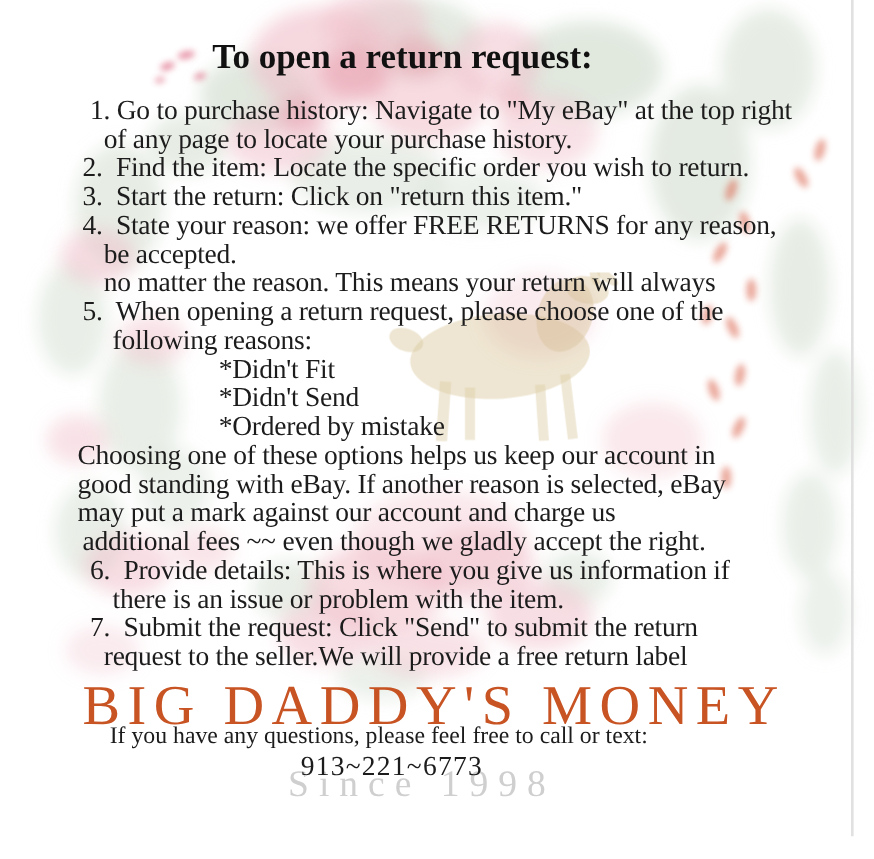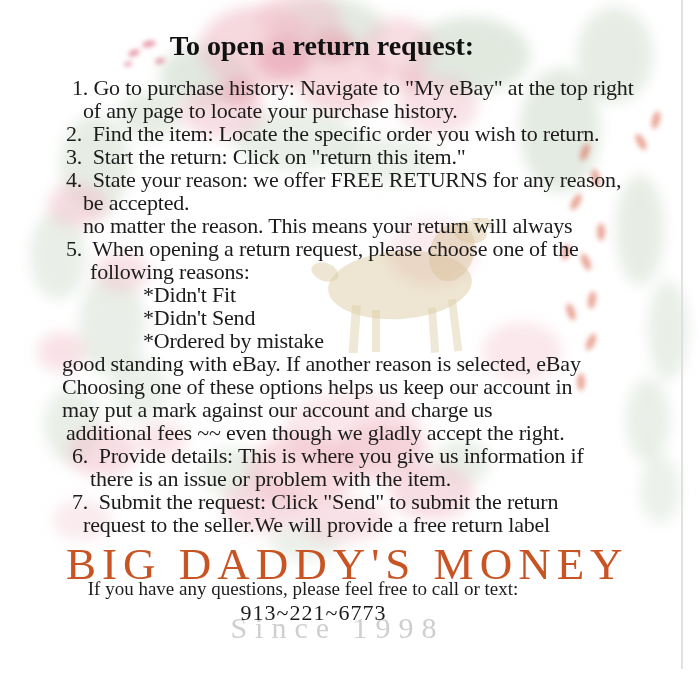--- a/index.html
+++ b/index.html
@@ -23,21 +23,21 @@
     text-align:center;font-size:28px;font-weight:bold;color:#111;
     transform:translateX(-8px);white-space:pre;
   }
   .instructions{position:absolute;left:62px;top:76px;width:620px;z-index:2;}
   .line{font-size:22px;line-height:23px;white-space:pre;letter-spacing:-0.2px;}
   .ind-a{margin-left:0;}
   .ind-b{margin-left:4px;}
   .ind-c{margin-left:10px;}
   .ind-d{margin-left:21px;}
   .ind-e{margin-left:28px;}
-  .ind-f{margin-left:81px;}
+  .ind-f{margin-left:113px;}
   .contact-note{
     position:absolute;left:0;top:578px;width:606px;z-index:2;text-align:center;
     font-size:19px;white-space:nowrap;
   }
   .phone-number{
     position:absolute;left:0;top:600px;width:699px;z-index:2;text-align:center;
     font-size:22px;letter-spacing:1px;transform:translateX(-36px);white-space:nowrap;
   }
 </style>
 </head>
@@ -159,22 +159,22 @@
     <div class="line ind-b">2.  Find the item: Locate the specific order you wish to return.</div>
     <div class="line ind-b">3.  Start the return: Click on "return this item."</div>
     <div class="line ind-b">4.  State your reason: we offer FREE RETURNS for any reason,</div>
     <div class="line ind-d">be accepted.</div>
     <div class="line ind-d">no matter the reason. This means your return will always</div>
     <div class="line ind-b">5.  When opening a return request, please choose one of the</div>
     <div class="line ind-e">following reasons:</div>
     <div class="line ind-f">*Didn't Fit</div>
     <div class="line ind-f">*Didn't Send</div>
     <div class="line ind-f">*Ordered by mistake</div>
+    <div class="line ind-a">Choosing one of these options helps us keep our account in</div>
     <div class="line ind-a">good standing with eBay. If another reason is selected, eBay</div>
-    <div class="line ind-a">Choosing one of these options helps us keep our account in</div>
     <div class="line ind-a">may put a mark against our account and charge us</div>
     <div class="line ind-b">additional fees ~~ even though we gladly accept the right.</div>
     <div class="line ind-c">6.  Provide details: This is where you give us information if</div>
     <div class="line ind-e">there is an issue or problem with the item.</div>
     <div class="line ind-c">7.  Submit the request: Click "Send" to submit the return</div>
     <div class="line ind-d">request to the seller.We will provide a free return label</div>
   </div>
 
   <div class="contact-note">If you have any questions, please feel free to call or text:</div>
   <div class="phone-number">913~221~6773</div>

